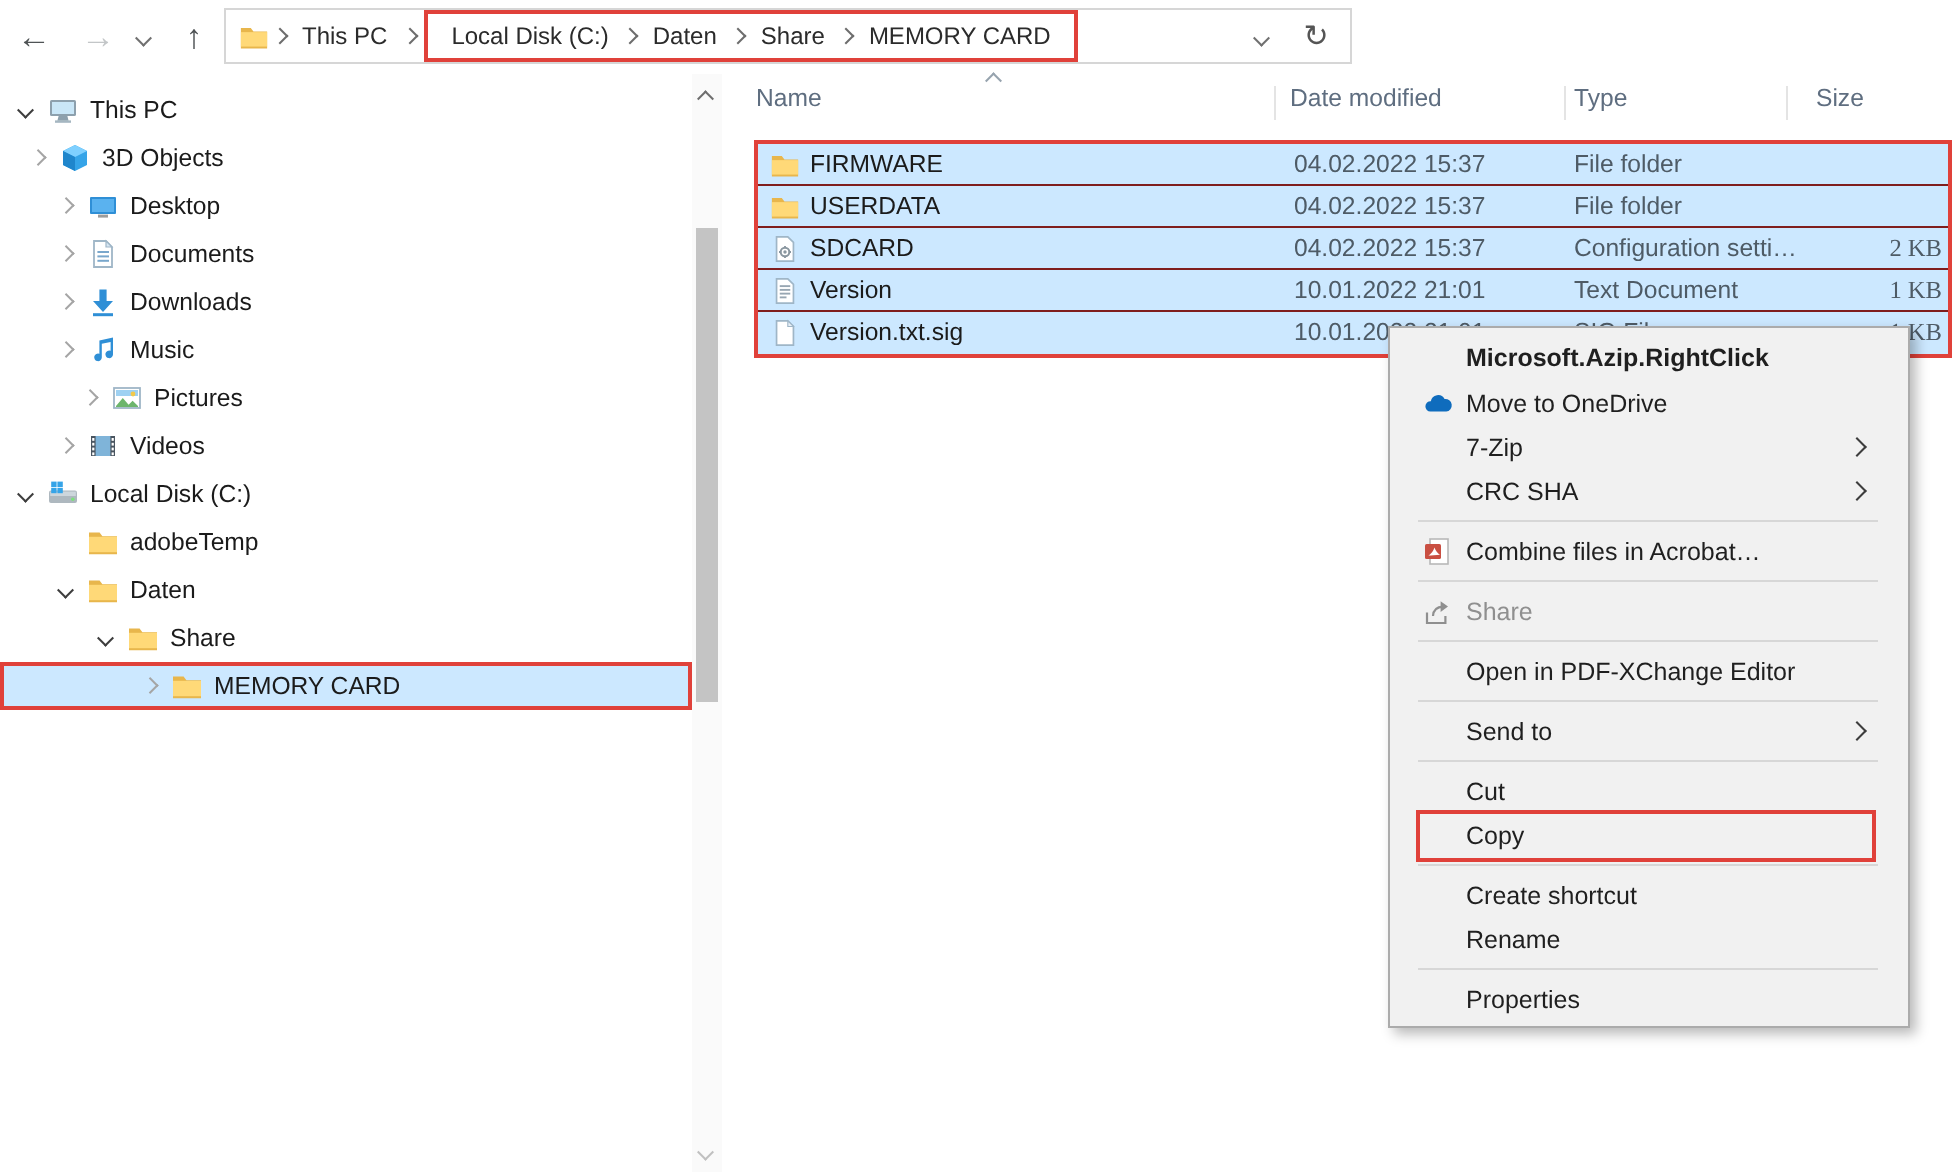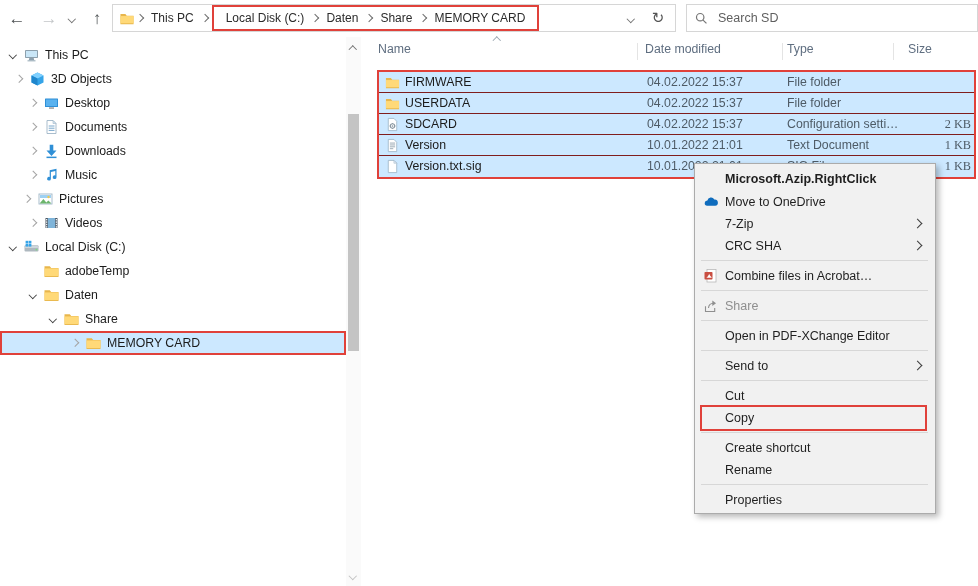--- a/index.html
+++ b/index.html
@@ -46,21 +46,21 @@
   .rows-box{position:absolute;left:16px;top:33px;width:599px;border:2px solid var(--red);box-sizing:border-box;}
   .frow{position:relative;height:21px;background:var(--sel);border-bottom:1px solid #7f1d1d;box-sizing:border-box;}
   .frow:last-child{border-bottom:none;}
   .fcell{position:absolute;top:0;height:21px;line-height:21px;white-space:nowrap;font-size:12.3px;}
   .fc-icon{left:6px;top:3px;width:15px;height:15px;}
   .fc-name{left:26px;color:#1b1b1b;}
   .fc-date{left:268px;color:var(--sec);}
   .fc-type{left:408px;color:var(--sec);}
   .fc-size{right:3px;width:80px;text-align:right;color:var(--sec);font-family:Liberation Serif, serif;}
   
-  .cmenu{position:absolute;left:694px;top:163px;width:242px;background:#f1f1f1;border:1px solid #ababab;box-shadow:3px 3px 6px rgba(0,0,0,.28);padding:2px 0;box-sizing:border-box;z-index:50;}
+  .cmenu{position:absolute;left:694px;top:163px;width:261px;background:#f1f1f1;border:1px solid #ababab;box-shadow:3px 3px 6px rgba(0,0,0,.28);padding:2px 8px;box-sizing:border-box;z-index:50;}
   .mi{position:relative;height:22px;display:flex;align-items:center;padding-left:30px;font-size:12.5px;color:#1f1f1f;cursor:default;}
   .mi.mheader{height:25px;font-weight:bold;}
   .mi .micon{position:absolute;left:8px;top:50%;transform:translateY(-50%);width:16px;height:16px;}
   .mi.disabled{color:var(--dis);}
   .mi .sub-chev{position:absolute;right:14px;top:50%;margin-top:-4px;width:6px;height:6px;border-right:1.3px solid #3d3d3d;border-bottom:1.3px solid #3d3d3d;transform:rotate(-45deg);}
   .mi.highlighted::after{content:'';position:absolute;left:5px;right:8px;top:-2px;bottom:-2px;border:2px solid var(--red);pointer-events:none;}
   .msep{height:1px;background:#d7d7d7;margin:3px 7px 4px 6px;}
   :root{--sel:#cce8ff;--red:#e0413a;--hdr:#5f6e80;--sec:#4e5b66;--dis:#8f8f8f;}
   svg{display:block;width:100%;height:100%;}
 </style>
@@ -93,29 +93,20 @@
           <span class="bc-sep"></span>
           <span class="seg">Share</span>
           <span class="bc-sep"></span>
           <span class="seg">MEMORY CARD</span>
         </span>
       </span>
     <span class="addr-drop chev down small"></span>
   </div>
   <div class="refresh-btn">↻</div>
 
-  <div class="searchbox">
-    <span style="width:13px;height:13px;flex:none;">
-      <svg viewBox="0 0 14 14">
-          <circle cx="5.6" cy="5.6" r="4" fill="none" stroke="#767676" stroke-width="1.3"></circle>
-          <line x1="8.7" y1="8.7" x2="12.3" y2="12.3" stroke="#767676" stroke-width="1.3"></line>
-        </svg>
-    </span>
-    <input type="text" placeholder="Search SD" style="">
-  </div>
 </div>
 
 <div class="sidebar" id="sidebar">
     <div class="tree-row" style="padding-left: 6px;">
       <span class="tchev">
         <span class="chev down small expanded"></span>
       </span>
       <span class="ticon">
         <svg viewBox="0 0 16 16">
           <rect x="1.5" y="3" width="13" height="8" rx="0.8" fill="#8da0ad"></rect>
@@ -185,21 +176,21 @@
       <span class="tchev">
         <span class="chev small collapsed"></span>
       </span>
       <span class="ticon">
         <svg viewBox="0 0 16 16">
           <path d="M6.2 3.2 13 1.8v8.4a1.9 1.9 0 1 1-1.2-1.8V4l-4.4.9v6.8a1.9 1.9 0 1 1-1.2-1.8z" fill="#2f8fd6"></path>
         </svg>
       </span>
       <span class="tlabel">Music</span>
     </div>
-    <div class="tree-row" style="padding-left: 20px;">
+    <div class="tree-row" style="padding-left: 38px;">
       <span class="tchev">
         <span class="chev small collapsed"></span>
       </span>
       <span class="ticon">
         <svg viewBox="0 0 16 16">
           <rect x="1.5" y="3" width="13" height="10" fill="#fff" stroke="#9fb6c7" stroke-width="0.9"></rect>
           <path d="M2.5 4h11v3H2.5z" fill="#9ed1f2"></path>
           <path d="M2.5 12l3.4-4 2.9 3.4 2-2 2.7 2.6v.5H2.5z" fill="#6cb56c"></path>
           <circle cx="11" cy="6" r="1.2" fill="#f2c94c"></circle>
         </svg>

